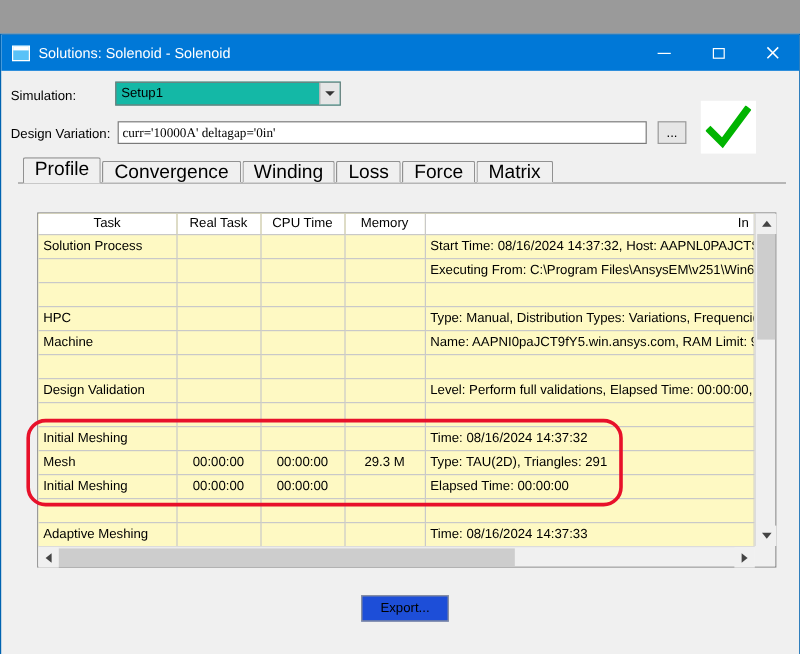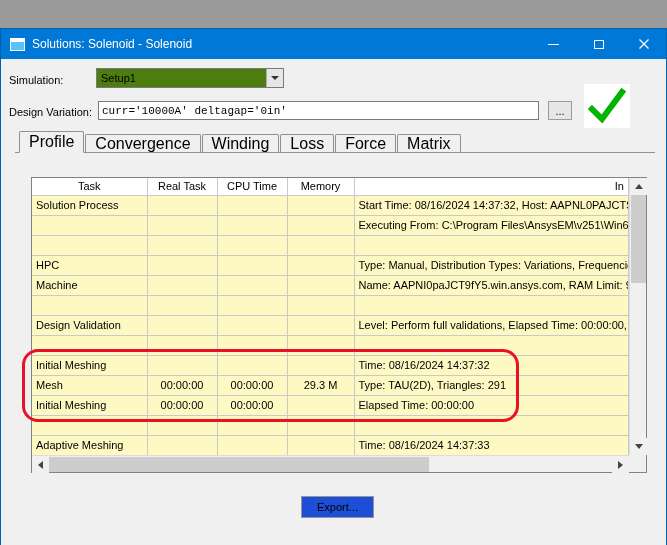--- a/index.html
+++ b/index.html
@@ -17,29 +17,29 @@
   .app-icon::before { content: ""; position: absolute; left: 0; top: 0; right: 0;
                       height: 3px; background: #fff; }
   .title-text { color: #fff; font-size: 12px; flex: 1; white-space: nowrap; overflow: hidden; }
   .winbtn { width: 45px; height: 30px; display: flex; align-items: center; justify-content: center; }
   .glyph-min { width: 11px; height: 1px; background: #fff; }
   .glyph-max { width: 10px; height: 9px; border: 1px solid #fff; }
 
   
   .label { position: absolute; font-size: 11px; color: #000; white-space: nowrap; }
   .combobox { position: absolute; left: 95px; top: 39px; width: 188px; height: 20px;
-              background: #4d7c0f; border: 1px solid #7a7a7a; display: flex; align-items: center; }
+              background: #14b8a6; border: 1px solid #7a7a7a; display: flex; align-items: center; }
   .combobox-value { flex: 1; font-size: 11px; padding-left: 4px; overflow: hidden; white-space: nowrap; }
   .combo-btn { width: 17px; height: 100%; background: #e6e6e6; border-left: 1px solid #adadad;
                display: flex; align-items: center; justify-content: center; flex: 0 0 auto; }
   .tri-down { width: 0; height: 0; border-left: 4px solid transparent;
               border-right: 4px solid transparent; border-top: 4px solid #333; }
   .dv-field { position: absolute; left: 97px; top: 72px; width: 441px; height: 19px;
               background: #fff; border: 1px solid #7a7a7a; font-size: 11px; padding: 0 3px;
-              font-family: Liberation Mono, monospace; color: #000; }
+              font-family: Liberation Serif, serif; color: #000; }
   .browse-btn { position: absolute; left: 547px; top: 72px; width: 24px; height: 19px;
                 background: #e6e6e6; border: 1px solid #9a9a9a; font-size: 11px;
                 font-family: inherit; line-height: 10px; }
   .check-wrap { position: absolute; left: 583px; top: 55px; width: 46px; height: 44px;
                 background: #fff; display: flex; align-items: center; justify-content: center; }
 
   
   .tabs { position: absolute; left: 14px; top: 102px; width: 640px; height: 22px;
           display: flex; align-items: flex-end; padding-left: 4px;
           border-bottom: 1px solid #919191; }

